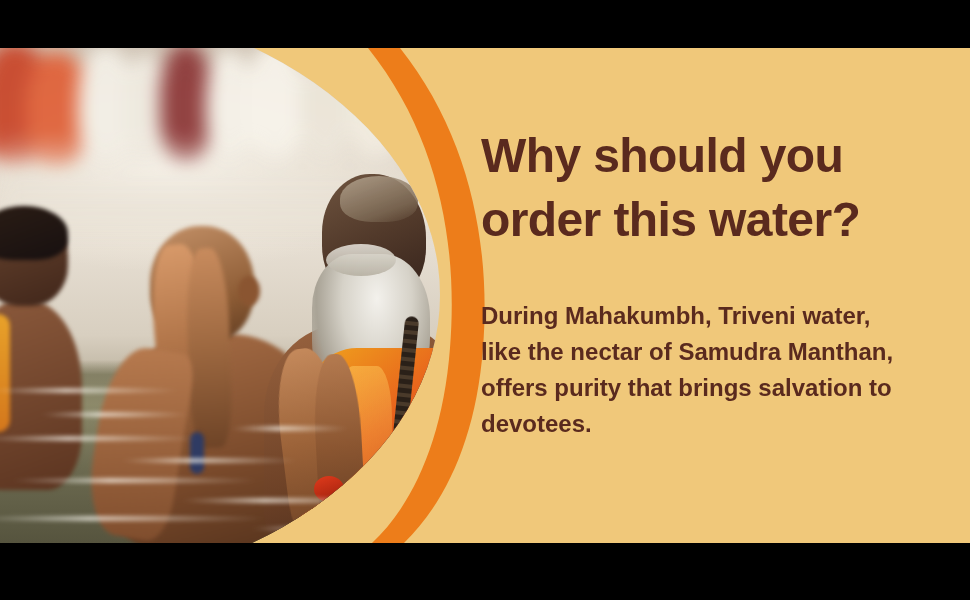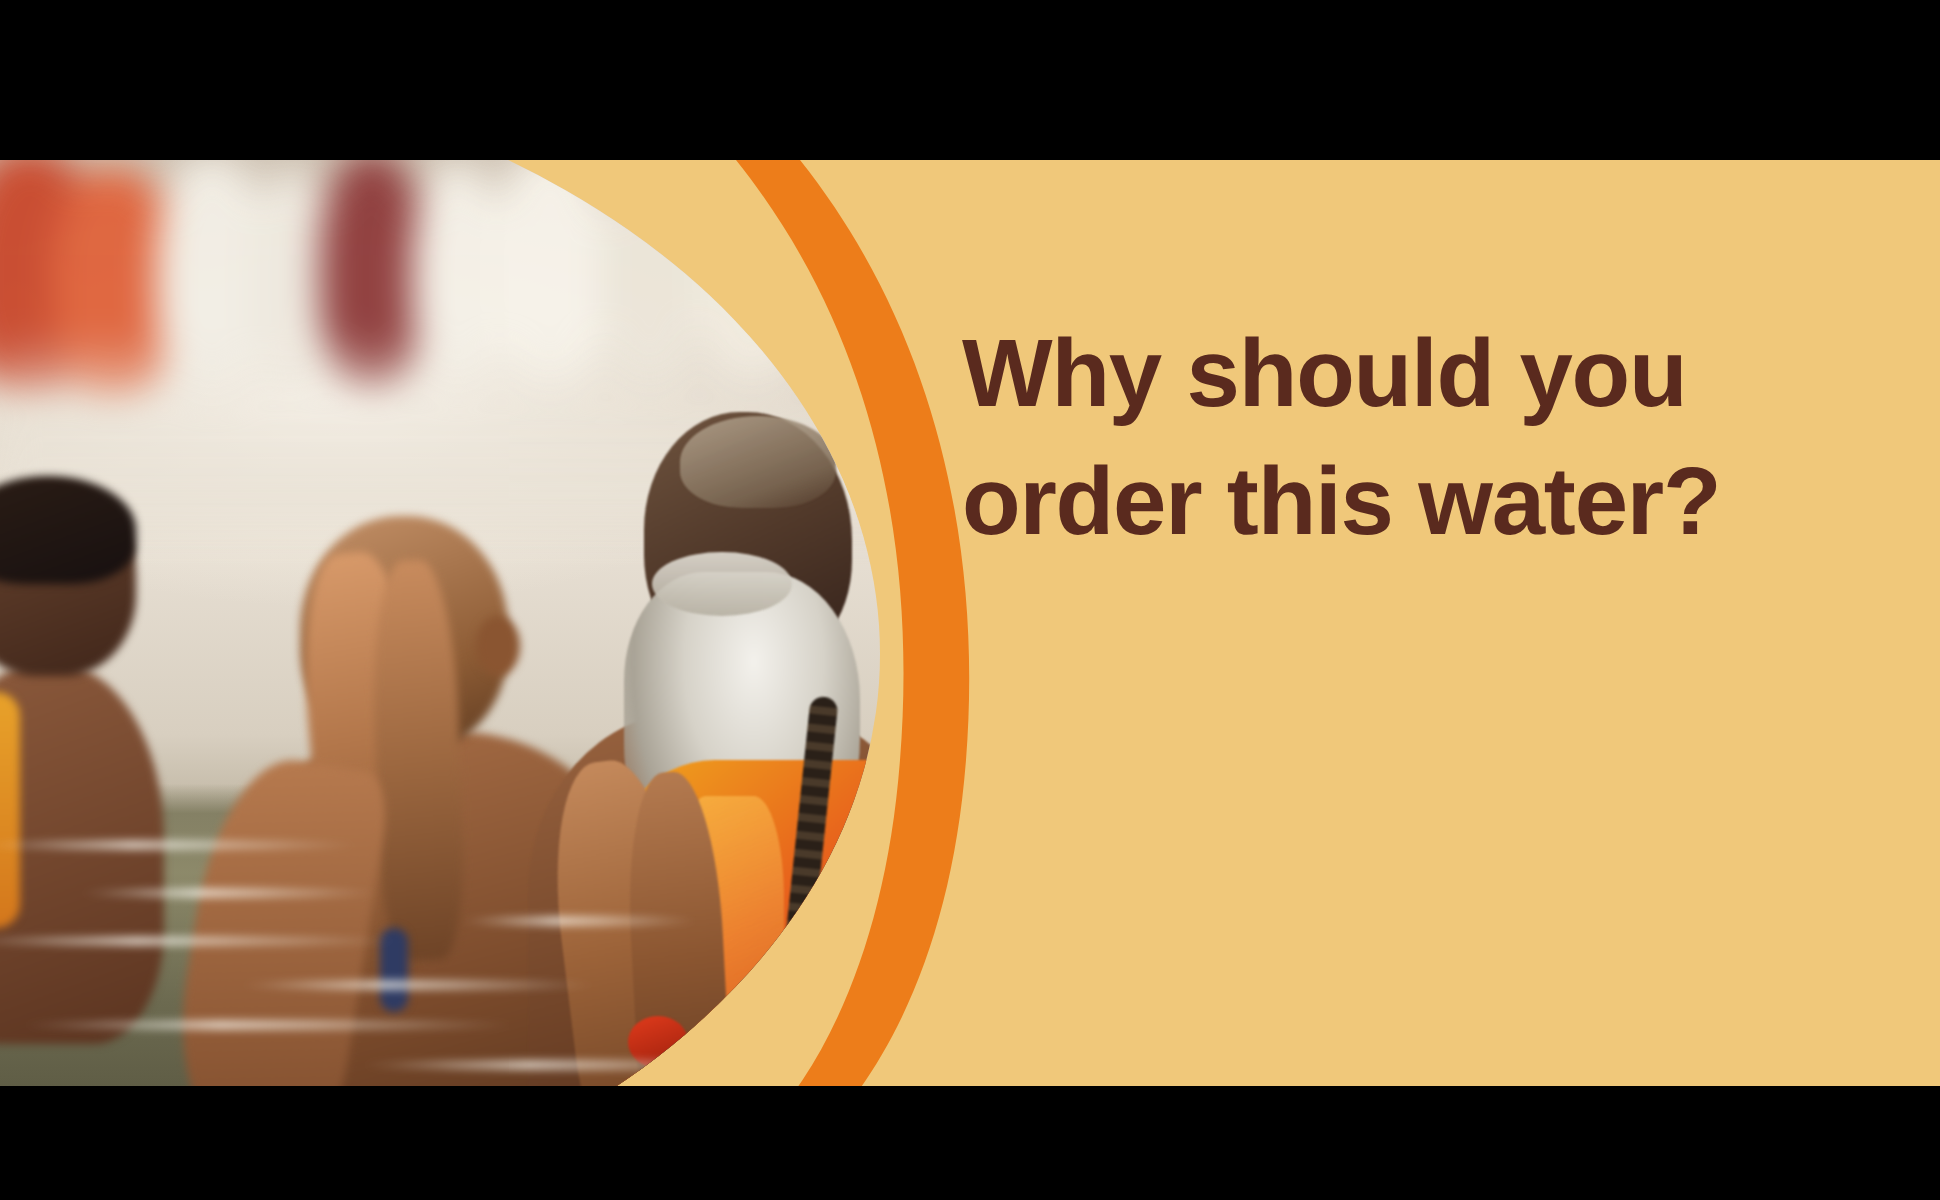--- a/index.html
+++ b/index.html
@@ -30,21 +30,20 @@
 
   
   .band {
     position: absolute;
     left: 0;
     top: 48px;
     width: 970px;
     height: 495px;
     overflow: hidden;
     background: #F0C87A;
-    margin-top: 32px;
   }
 
   
   .gold-panel {
     position: absolute;
     inset: 0;
     background: #F0C87A;
   }
 
   
@@ -227,19 +226,23 @@
     </div>
 
     <svg class="arc" viewBox="0 0 485 495" preserveAspectRatio="none">
       <path d="M 368 0 C 440 90, 458 200, 450 300 C 443 392, 412 458, 372 495
                L 404 495 C 446 454, 476 390, 483 300 C 491 198, 470 88, 400 0 Z" fill="#ED7D1A"></path>
     </svg>
 
     <div class="text-col">
       <h1 class="headline">Why should you
 order this water?</h1>
+      <p class="body-copy">During Mahakumbh, Triveni water,
+like the nectar of Samudra Manthan,
+offers purity that brings salvation to
+devotees.</p>
     </div>
 
   </div>
 
   <div class="bar-bottom"></div>
 
 </div>
 
 </body></html>

